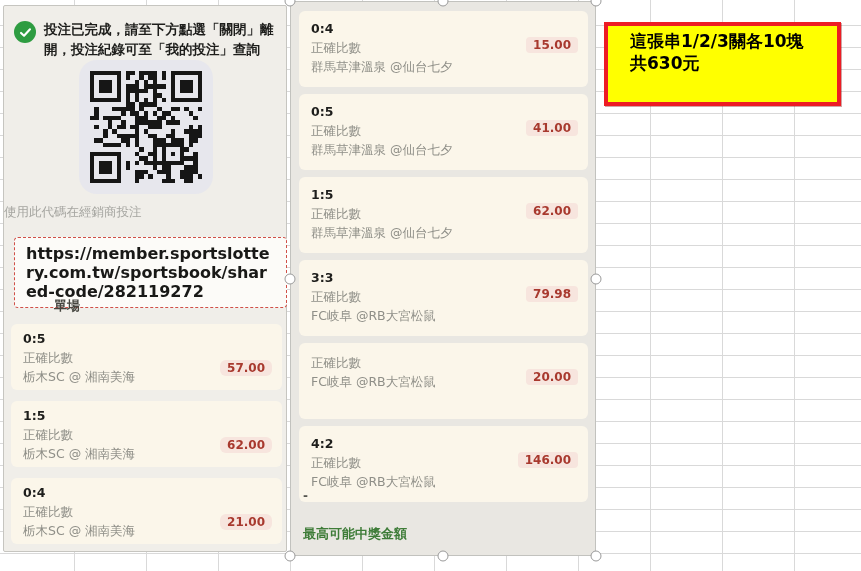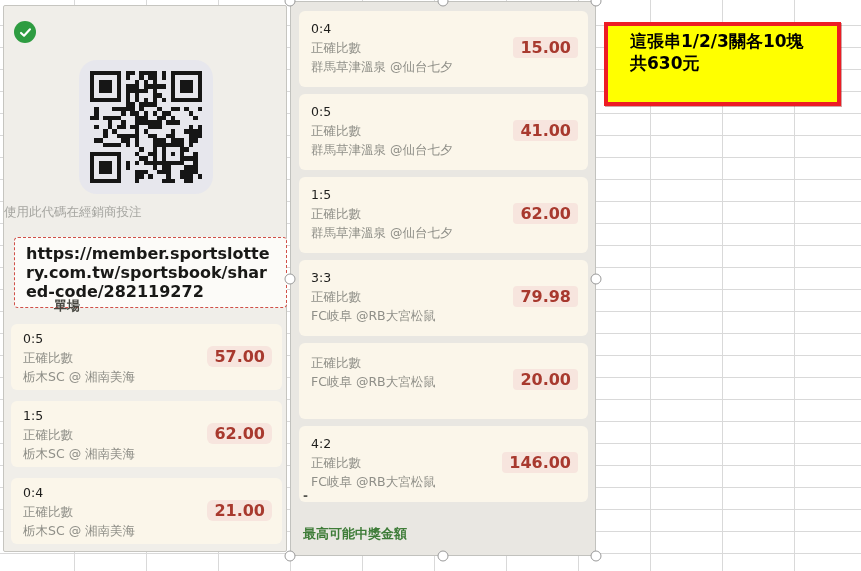--- a/index.html
+++ b/index.html
@@ -41,25 +41,25 @@
   .section-title{position:absolute;top:291px;left:11px;font-size:13px;font-weight:700;color:#45453f;padding-left:39px;}
 
   .bets{display:flex;flex-direction:column;}
   #left-bets{position:absolute;top:318px;left:7px;width:271px;gap:11px;}
   #right-bets{position:absolute;top:9px;left:8px;width:289px;gap:7px;}
 
   .bet-card{position:relative;box-sizing:border-box;background:#fbf6ea;border-radius:6px;
     padding:7px 12px;}
   #left-bets .bet-card{height:66px;}
   #right-bets .bet-card{height:76px;padding-top:10px;}
-  .bet-pick{font-size:12.5px;font-weight:400;color:#1e1e1c;margin-bottom:2px;}
+  .bet-pick{font-size:12.5px;font-weight:700;color:#1e1e1c;margin-bottom:2px;}
   .bet-market,.bet-match{font-size:12.5px;color:#8f8f88;line-height:19px;}
   .bet-odds{position:absolute;right:10px;background:#f7e5de;color:#a8392e;
-    font-weight:700;font-size:16px;padding:1px 7px;border-radius:4px;}
-  #left-bets .bet-odds{top:22px;border-radius:6px;}
+    font-weight:700;font-size:12px;padding:1px 7px;border-radius:4px;}
+  #left-bets .bet-odds{top:36px;border-radius:6px;}
   #right-bets .bet-odds{top:26px;}
 
   
   #right-panel{
     left:290px;top:1px;width:306px;height:555px;
     background:#e9e7e2;border:1px solid #c2c2be;
   }
   .rp-summary{position:absolute;left:0;right:0;bottom:0;padding:6px 12px 12px;
     display:flex;justify-content:space-between;align-items:flex-end;}
   .sum-dash{font-size:12px;color:#55554f;font-weight:700;margin-bottom:2px;}
@@ -83,20 +83,21 @@
 <div id="stage">
   <div id="grid-bg"></div>
 
   <div id="left-panel" class="panel">
     <div class="lp-header">
       <span class="check-icon">
         <svg viewBox="0 0 16 16">
             <path d="M2.5 8.5 L6.2 12 L13.5 4" fill="none" stroke="#ffffff" stroke-width="2.6" stroke-linecap="round" stroke-linejoin="round"></path>
           </svg>
       </span>
+      <span class="lp-message">投注已完成，請至下方點選「關閉」離開，投注紀錄可至「我的投注」查詢</span>
     </div>
 
     <div class="qr-wrap">
       <svg id="qr-svg" viewBox="0 0 25 25" shape-rendering="crispEdges">
           <rect x="0" y="0" width="1" height="1" fill="#161616"></rect>
           <rect x="1" y="0" width="1" height="1" fill="#161616"></rect>
           <rect x="2" y="0" width="1" height="1" fill="#161616"></rect>
           <rect x="3" y="0" width="1" height="1" fill="#161616"></rect>
           <rect x="4" y="0" width="1" height="1" fill="#161616"></rect>
           <rect x="5" y="0" width="1" height="1" fill="#161616"></rect>

